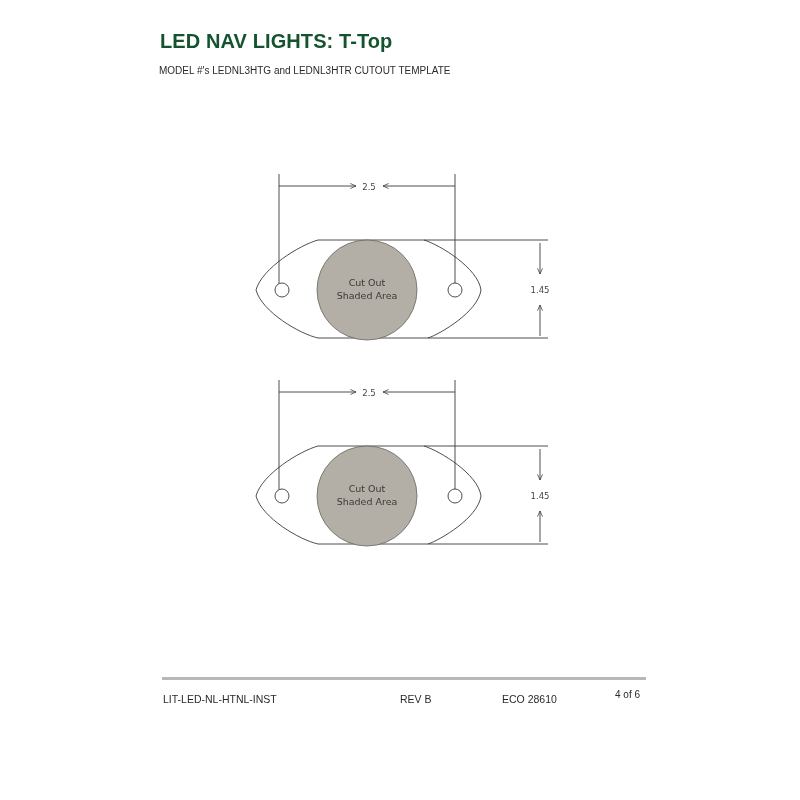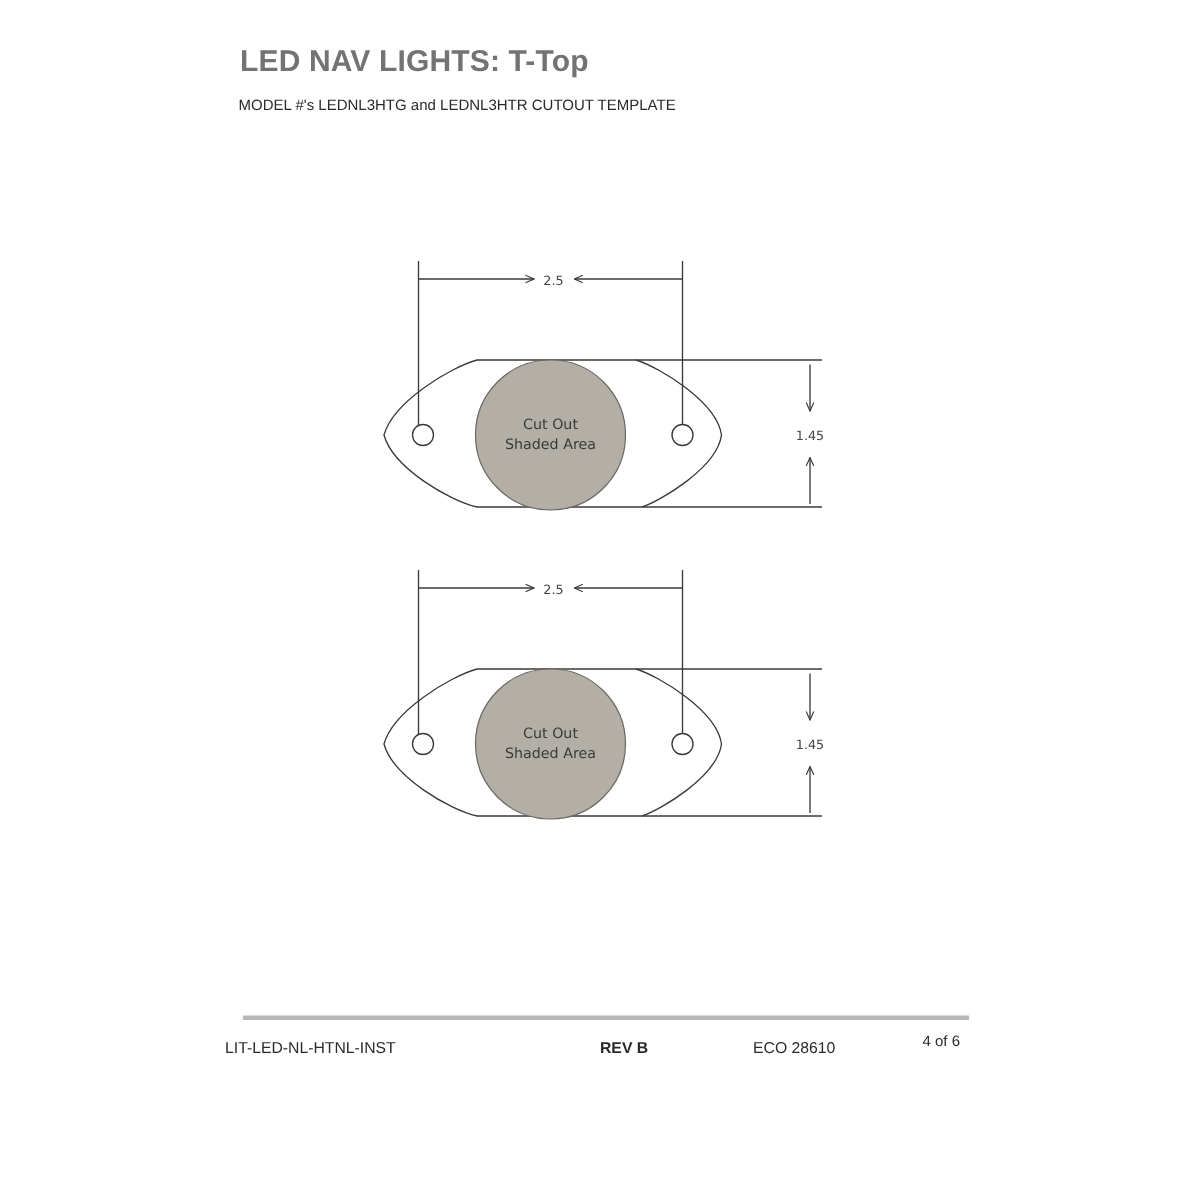--- a/index.html
+++ b/index.html
@@ -1,33 +1,33 @@
 <!DOCTYPE html>
 <html><head>
 <meta charset="utf-8">
 <style>
   html, body { margin: 0; padding: 0; }
   body {
     width: 800px; height: 800px; background: #ffffff; position: relative; overflow: hidden;
     font-family: "Liberation Sans", sans-serif; color: #222;
   }
   .title {
-    position: absolute; left: 160px; top: 30px; font-size: 20px; font-weight: bold; color: #737373;
+    position: absolute; left: 160px; top: 30px; font-size: 20px; font-weight: bold; color: #14532d;
     letter-spacing: 0.1px;
   }
   .subtitle {
     position: absolute; left: 159px; top: 65px; font-size: 10px; color: #2a2a2a;
   }
   svg.drawing { position: absolute; left: 0; top: 0; }
   .footer-rule {
     position: absolute; left: 162px; top: 677px; width: 484px; height: 3px; background: #b8b8b8;
   }
   .footer-text { position: absolute; top: 693px; font-size: 10.5px; color: #2a2a2a; }
-  .footer-doc { left: 150px; }
-  .footer-rev { left: 400px; font-weight: bold; }
+  .footer-doc { left: 163px; }
+  .footer-rev { left: 400px; }
   .footer-eco { left: 502px; text-align: right; }
   .footer-page { left: 615px; top: 689px; font-size: 10px; }
 </style>
 </head>
 <body>
 
 <div class="title">LED NAV LIGHTS: T-Top</div>
 <div class="subtitle">MODEL #'s LEDNL3HTG and LEDNL3HTR CUTOUT TEMPLATE</div>
 
 <svg class="drawing" width="800" height="800" viewBox="0 0 800 800">

